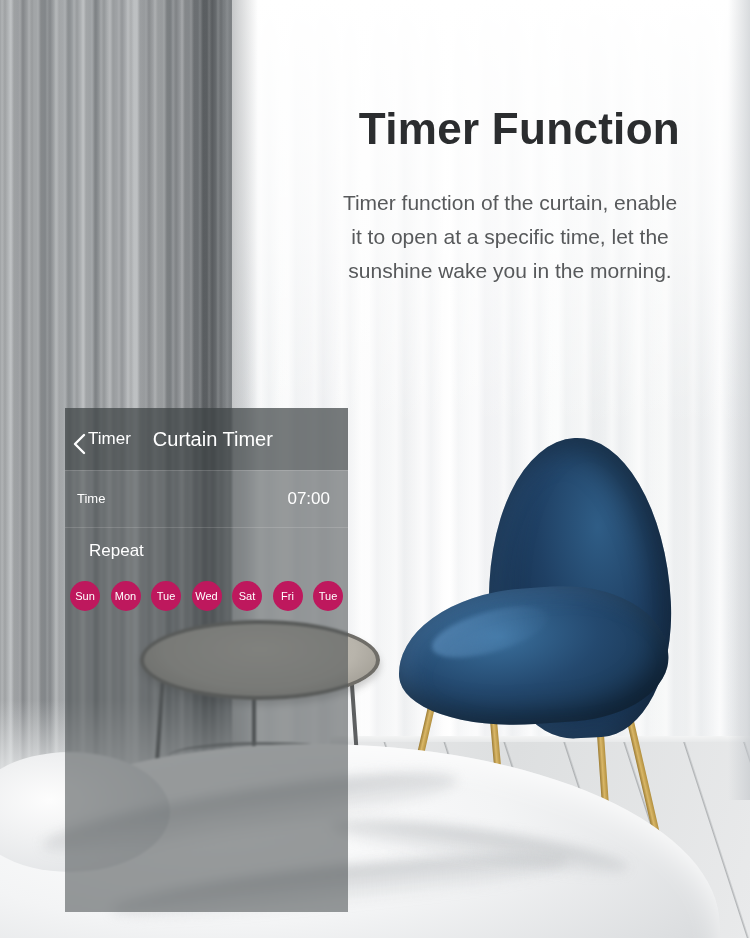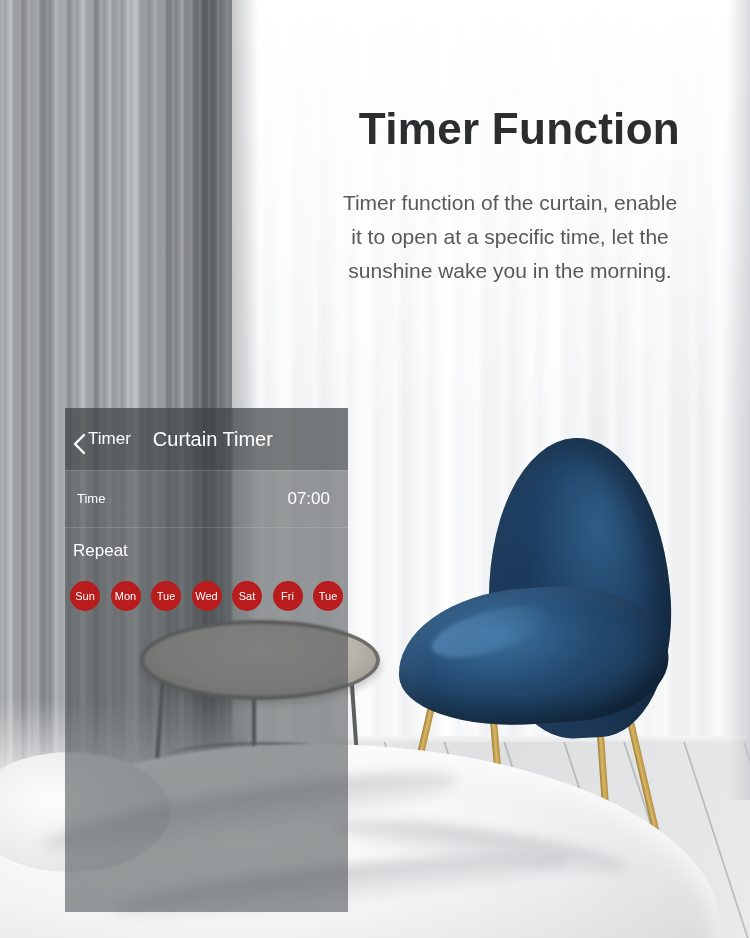--- a/index.html
+++ b/index.html
@@ -312,21 +312,21 @@
     background: #ffffff;
     box-shadow: 0 1px 3px rgba(0,0,0,.3);
   }
 
   
   .repeat-head {
     position: relative;
     height: 48px;
     display: flex;
     align-items: center;
-    padding: 0 8px;
+    padding: 0 24px;
     box-sizing: border-box;
   }
   .repeat-head::before {
     content: "";
     position: absolute;
     left: 0; right: 0; top: 0;
     height: 1px;
     background: rgba(255,255,255,0.14);
   }
   .repeat-label {
@@ -338,21 +338,21 @@
     align-items: center;
     justify-content: space-between;
     padding: 6px 5px 0 5px;
     box-sizing: border-box;
     width: 100%;
   }
   .day {
     width: 30px;
     height: 30px;
     border-radius: 50%;
-    background: #b91c1c;
+    background: #be185d;
     color: #ffffff;
     font-size: 11px;
     display: flex;
     align-items: center;
     justify-content: center;
     cursor: pointer;
     flex: 0 0 auto;
   }
 
   

